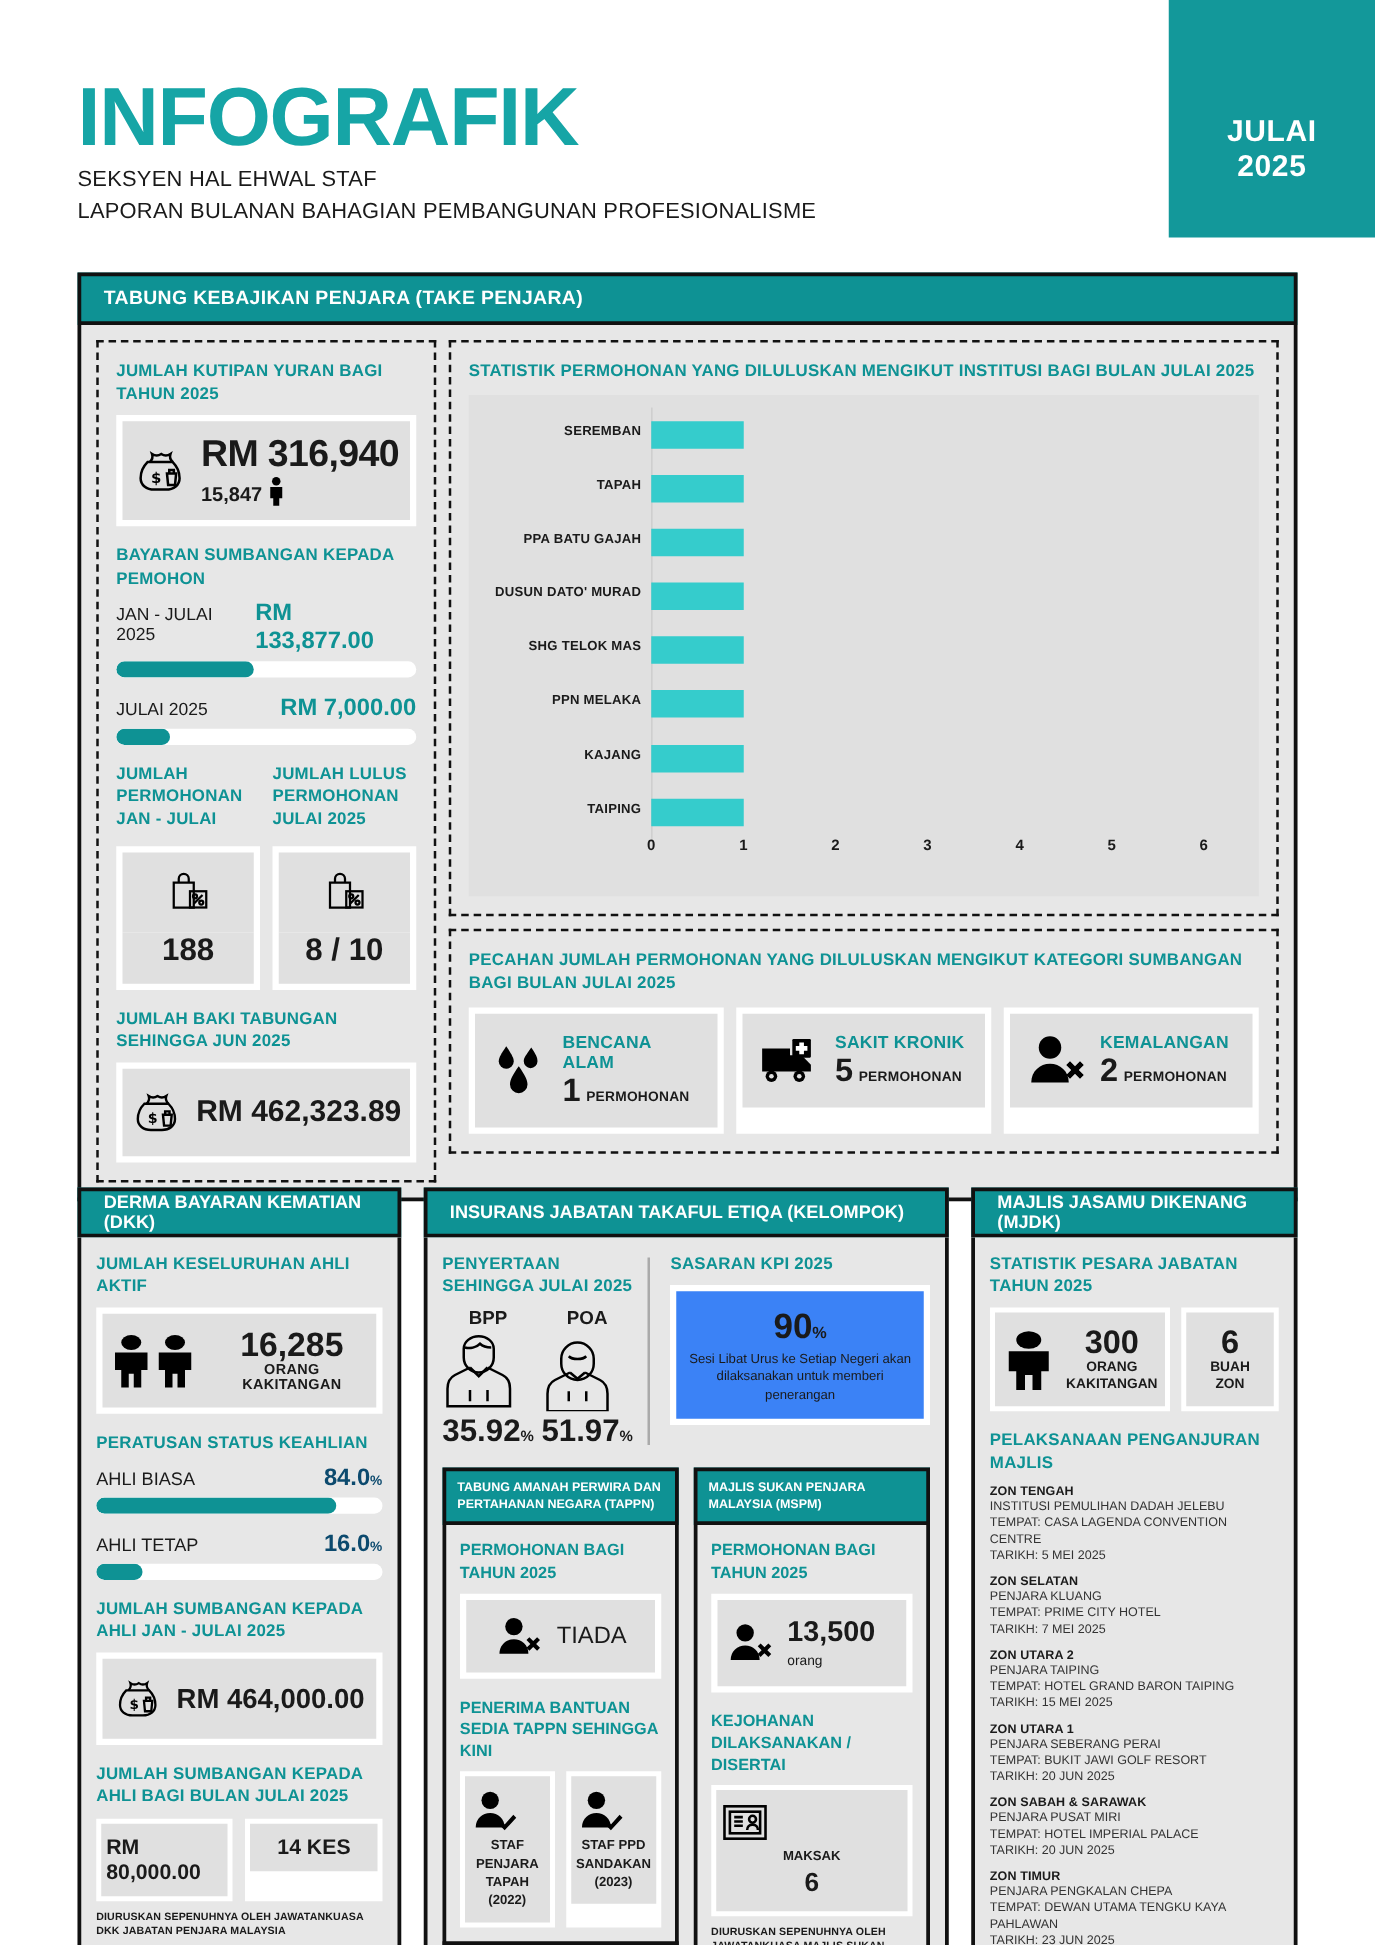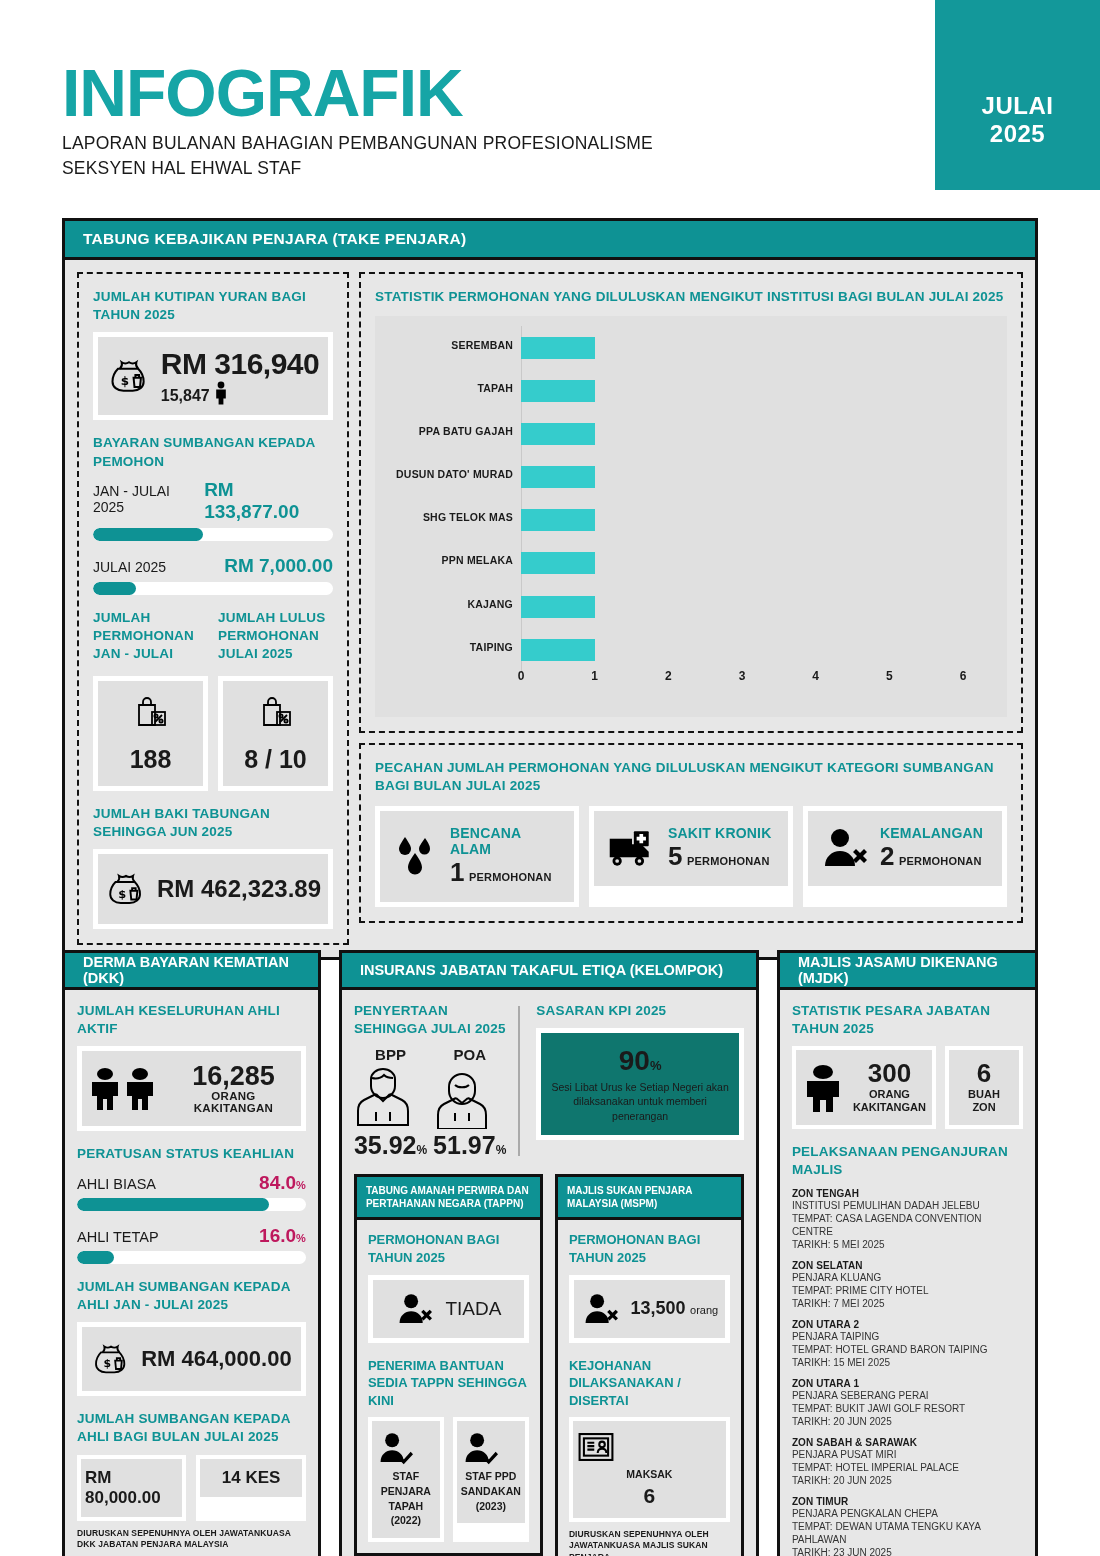--- a/index.html
+++ b/index.html
@@ -108,39 +108,39 @@
   .pnl-mjdk { flex:1; }
   #bottom .sec-title { height:40px; font-size:14.5px; }
   #bottom .sec-body { padding:12px; }
 
   .dkk-people { display:flex; align-items:center; gap:14px; justify-content:center; }
   .dkk-num { font-size:27px; font-weight:bold; line-height:1; }
   .dkk-unit { font-size:11.5px; font-weight:bold; letter-spacing:0.3px; }
 
   .pct-row { display:flex; justify-content:space-between; align-items:baseline; margin-bottom:4px; }
   .pct-row .k { font-size:14.5px; }
-  .pct-row .v { font-size:19px; font-weight:bold; color:#be185d; }
+  .pct-row .v { font-size:19px; font-weight:bold; color:#0c4a6e; }
   .pct-row .v small { font-size:11px; }
 
   .kes-row { display:flex; gap:10px; }
   .kes-row > div { flex:1; background:#fff; padding:4px;}
   .kes-row .grey-inner { padding:9px 4px; font-size:17px; font-weight:bold;}
   .fine { font-size:8.5px; font-weight:bold; line-height:1.35; margin-top:7px; letter-spacing:0.1px;}
 
   
   .etq-top { display:flex; gap:12px; }
   .etq-left { flex:1; }
   .etq-right { width:211px; }
   .pp { display:flex; gap:6px; }
   .pp > div { flex:1; text-align:center; }
   .pp .nm { font-size:15px; font-weight:bold; margin-bottom:4px;}
   .pp .vv { font-size:25px; font-weight:bold; margin-top:2px; }
   .pp .vv small { font-size:12px; }
   .kpi-card { background:#fff; padding:5px; }
-  .kpi-in { background:#0f766e; padding:12px 10px; text-align:center; }
+  .kpi-in { background:#3b82f6; padding:12px 10px; text-align:center; }
   .kpi-in .big { font-size:28px; font-weight:bold; }
   .kpi-in .big small { font-size:13px; }
   .kpi-in .d { font-size:10.5px; line-height:1.35; margin-top:3px; }
   .divider { width:2px; background:#aaa; align-self:stretch; margin:4px 4px 4px 0;}
 
   .mid-two { display:flex; gap:12px; margin-top:14px; }
   .mid-two > div { flex:1; }
   .mini-title {
     background:#0e9294; color:#fff; border:3px solid #111;
     font-size:10px; font-weight:bold; padding:7px 9px; line-height:1.3;
@@ -168,22 +168,22 @@
 
   svg { display:block; }
 </style>
 </head>
 <body>
 
 <div class="header">
   <div class="hdr-left">
     <div class="infografik">INFOGRAFIK</div>
     <div class="hdr-sub">
+      <div>SEKSYEN HAL EHWAL STAF</div>
       <div>LAPORAN BULANAN BAHAGIAN PEMBANGUNAN PROFESIONALISME</div>
-      <div>SEKSYEN HAL EHWAL STAF</div>
     </div>
   </div>
   <div class="month-badge">
     <div class="m">JULAI</div>
     <div class="y">2025</div>
   </div>
 </div>
 
 <div id="take">
   <div class="sec-title">TABUNG KEBAJIKAN PENJARA (TAKE PENJARA)</div>
@@ -588,21 +588,21 @@
             <div class="white-card">
               <div class="grey-inner" style="padding:12px 6px">
                 <span>
                   <svg width="40" height="34" viewBox="0 0 50 44" fill="#000">
                     <circle cx="20" cy="12" r="9"></circle>
                     <path d="M5 40c0-9 7-15 15-15s15 6 15 15z"></path>
                     <path d="M33 26l3-3 4 4 4-4 3 3-4 4 4 4-3 3-4-4-4 4-3-3 4-4z"></path>
                   </svg>
                 </span>
                 <span>
-                  <span style="font-size:18px;font-weight:bold">13,500</span>
+                  <span style="font-size:23px;font-weight:bold">13,500</span>
                   <span style="font-size:11px">orang</span>
                 </span>
               </div>
             </div>
             <div class="mini-lbl">KEJOHANAN DILAKSANAKAN / DISERTAI</div>
             <div class="staff-two">
               <div>
                 <div class="staff-in">
                   <span>
                     <svg width="38" height="32" viewBox="0 0 44 36" fill="none" stroke="#000" stroke-width="2.4">

